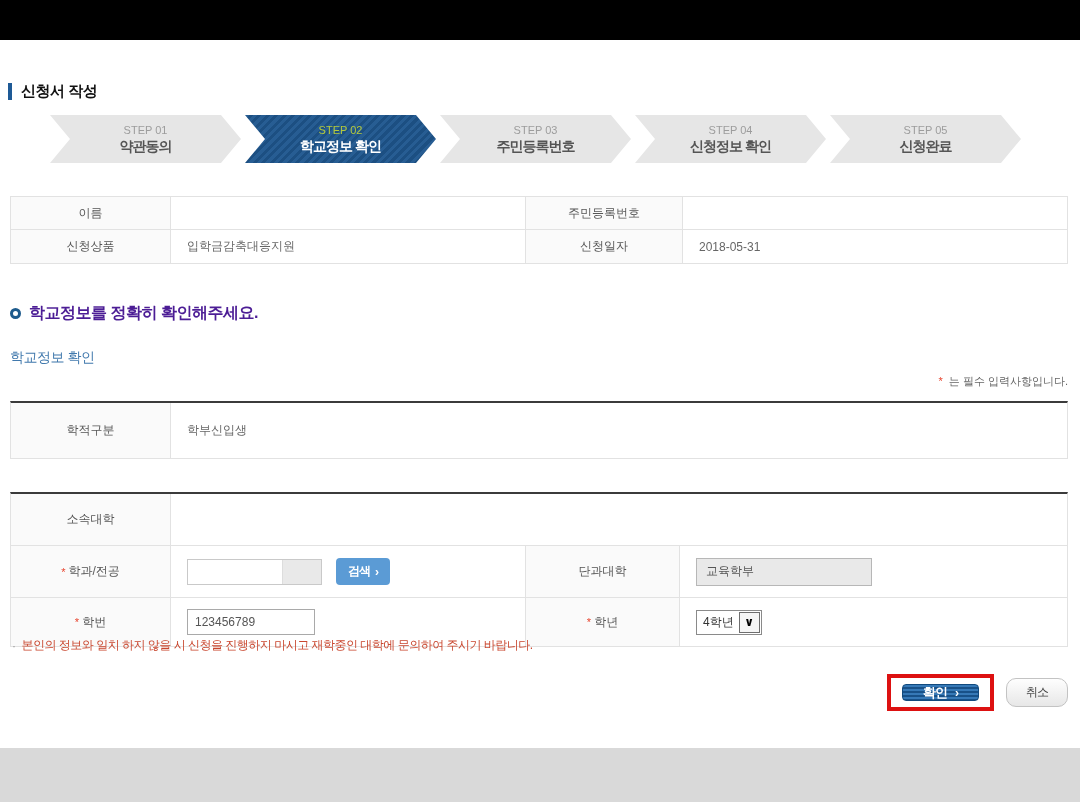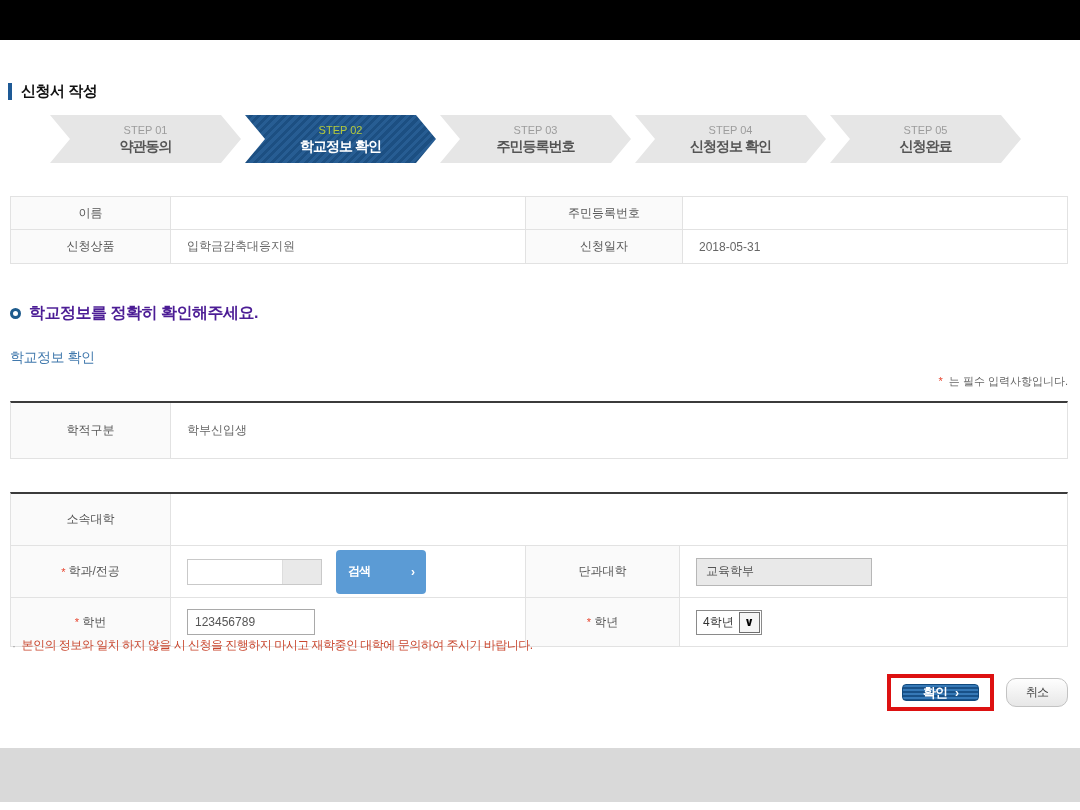--- a/index.html
+++ b/index.html
@@ -49,22 +49,22 @@
   .notice{position:absolute;top:303px;left:10px;display:flex;align-items:center;}
   .donut{width:11px;height:11px;border-radius:50%;border:3px solid #1d5a8c;box-sizing:border-box;background:#fff;margin-right:8px;}
   .notice-text{font-size:16px;font-weight:bold;color:#4c1d95;letter-spacing:-0.5px;}
   .sub-heading{position:absolute;top:349px;left:10px;font-size:14px;color:#4179ad;letter-spacing:-0.5px;}
   .req-note{position:absolute;top:374px;right:12px;font-size:11px;color:#666;}
 
   
   .combo-input{display:flex;border:1px solid #c9c9c9;height:26px;box-sizing:border-box;}
   .combo-white{width:94px;background:#fff;}
   .combo-gray{width:38px;background:#e9e9e9;border-left:1px solid #ddd;}
-  .btn-search{margin-left:14px;height:44px;padding:0 12px;background:#5b9bd5;border:none;border-radius:4px;
-              color:#fff;font-size:12px;font-weight:bold;display:flex;align-items:center;cursor:pointer;letter-spacing:-1px;gap:36px;}
+  .btn-search{margin-left:14px;height:27px;padding:0 12px;background:#5b9bd5;border:none;border-radius:4px;
+              color:#fff;font-size:12px;font-weight:bold;display:flex;align-items:center;cursor:pointer;letter-spacing:-1px;}
   .btn-search .chev{margin-left:5px;font-size:12px;}
   .input-text{height:26px;width:128px;border:1px solid #a9a9a9;box-sizing:border-box;font-size:12px;color:#555;padding:12px 7px;
               font-family:"Liberation Sans","DejaVu Sans",sans-serif;}
   .input-disabled{height:28px;width:176px;border:1px solid #b7b7b7;background:#e9e9e9;box-sizing:border-box;
                   display:flex;align-items:center;padding:0 9px;font-size:12px;color:#555;}
   .select-box{display:inline-flex;height:25px;border:1px solid #8a8a8a;background:#fff;align-items:stretch;box-sizing:border-box;cursor:pointer;}
   .select-box .sel-val{display:flex;align-items:center;padding:0 4px 0 6px;font-size:12px;color:#333;}
   .select-box .sel-arrow{width:19px;border:1px solid #6e6e6e;margin:1px;background:#f5f5f5;display:flex;align-items:center;justify-content:center;
                          font-size:12px;font-weight:bold;color:#000;}
 

